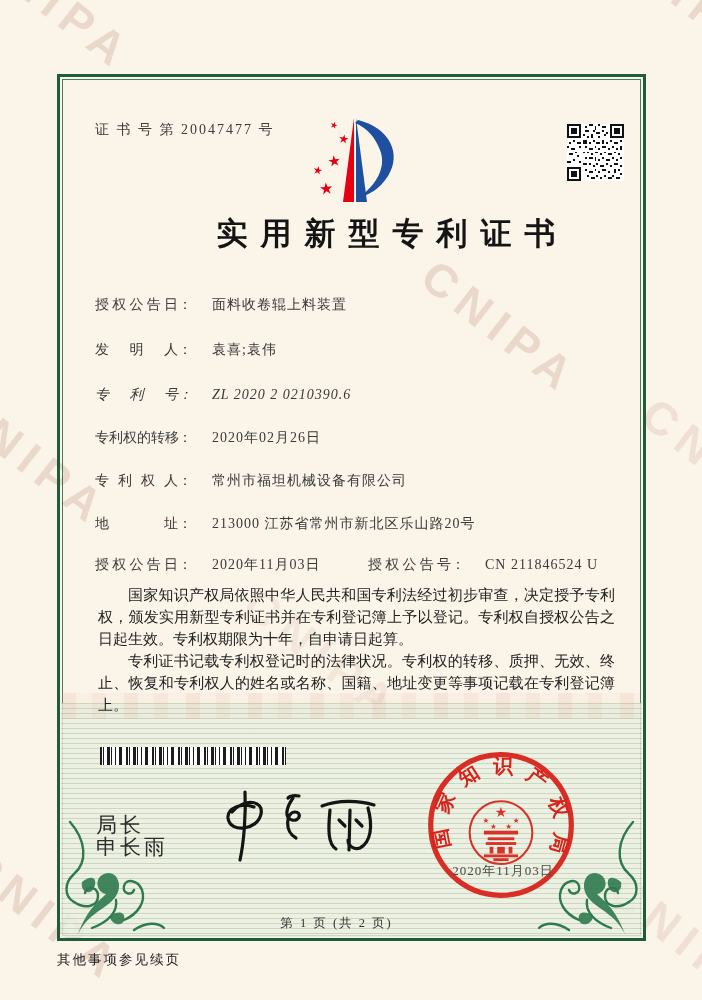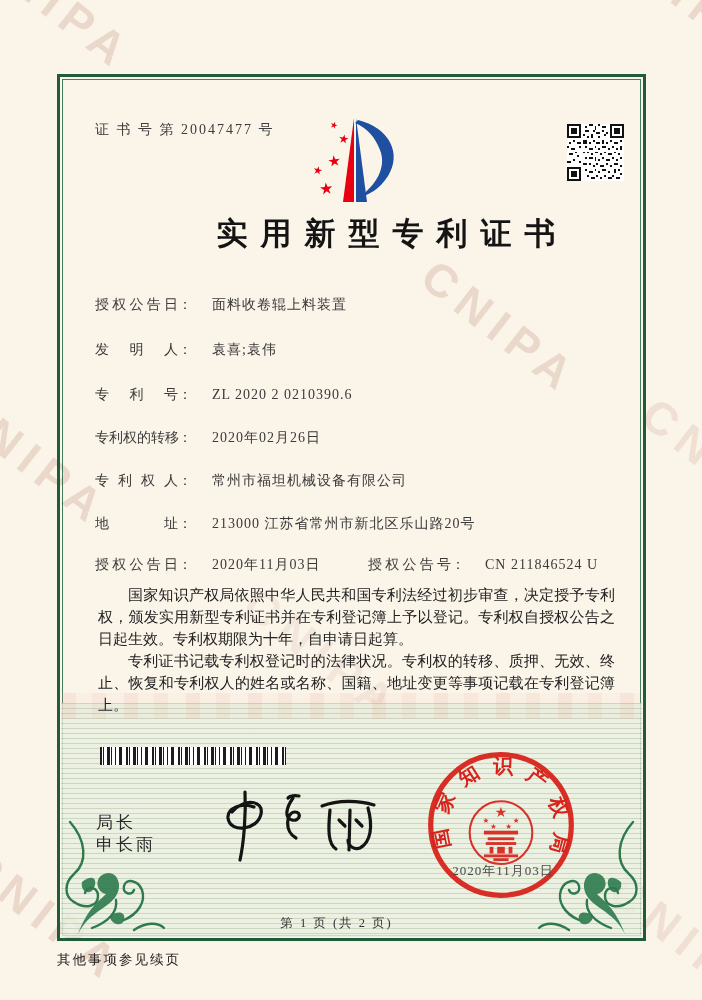--- a/index.html
+++ b/index.html
@@ -56,21 +56,21 @@
   
   .barcode{
     left:100px;top:747px;width:186px;height:18px;z-index:3;
     background:#fff;
     background-image:repeating-linear-gradient(90deg,
       #1d1d1d 0 2px,#fff 2px 3px,#1d1d1d 3px 4px,#fff 4px 7px,
       #1d1d1d 7px 10px,#fff 10px 11px,#1d1d1d 11px 12px,#fff 12px 15px,
       #1d1d1d 15px 16px,#fff 16px 19px,#1d1d1d 19px 22px,#fff 22px 26px);
   }
   
-  .signer{left:96px;font-size:17px;color:#2b2b2b;letter-spacing:3px;z-index:3;
+  .signer{left:96px;font-size:21px;color:#2b2b2b;letter-spacing:3px;z-index:3;
     font-family:"Liberation Sans","DejaVu Sans",sans-serif;}
   .sig-svg{left:198px;top:786px;z-index:3;}
   
   .seal{left:425px;top:749px;width:152px;height:152px;z-index:4;}
   .seal-date{left:438px;top:862px;width:130px;text-align:center;z-index:5;
     font-size:13px;color:#4b4a46;letter-spacing:1px;}
   
   .pageinfo{left:57px;top:915px;width:559px;text-align:center;
     font-size:12.5px;color:#333;letter-spacing:2px;z-index:3;}
   .contnote{left:57px;top:951px;width:589px;
@@ -165,21 +165,21 @@
 </svg>
 
 <div class="abs title" style="z-index:3;">实用新型专利证书</div>
 
 <div class="abs frow" style="top:296px;z-index:3;">
   <span class="flabel">授权公告日</span><span class="fcolon">：</span><span class="fvalue">面料收卷辊上料装置</span>
 </div>
 <div class="abs frow" style="top:341px;z-index:3;">
   <span class="flabel">发明人</span><span class="fcolon">：</span><span class="fvalue">袁喜;袁伟</span>
 </div>
-<div class="abs frow" style="top:386px;z-index:3;">
+<div class="abs frow" style="top:386px;z-index:3;font-style:italic;">
   <span class="flabel">专利号</span><span class="fcolon">：</span><span class="fvalue">ZL 2020 2 0210390.6</span>
 </div>
 <div class="abs frow" style="top:429px;z-index:3;">
   <span class="flabel">专利权的转移</span><span class="fcolon">：</span><span class="fvalue">2020年02月26日</span>
 </div>
 <div class="abs frow" style="top:472px;z-index:3;">
   <span class="flabel">专利权人</span><span class="fcolon">：</span><span class="fvalue">常州市福坦机械设备有限公司</span>
 </div>
 <div class="abs frow" style="top:515px;z-index:3;">
   <span class="flabel">地址</span><span class="fcolon">：</span><span class="fvalue">213000 江苏省常州市新北区乐山路20号</span>

